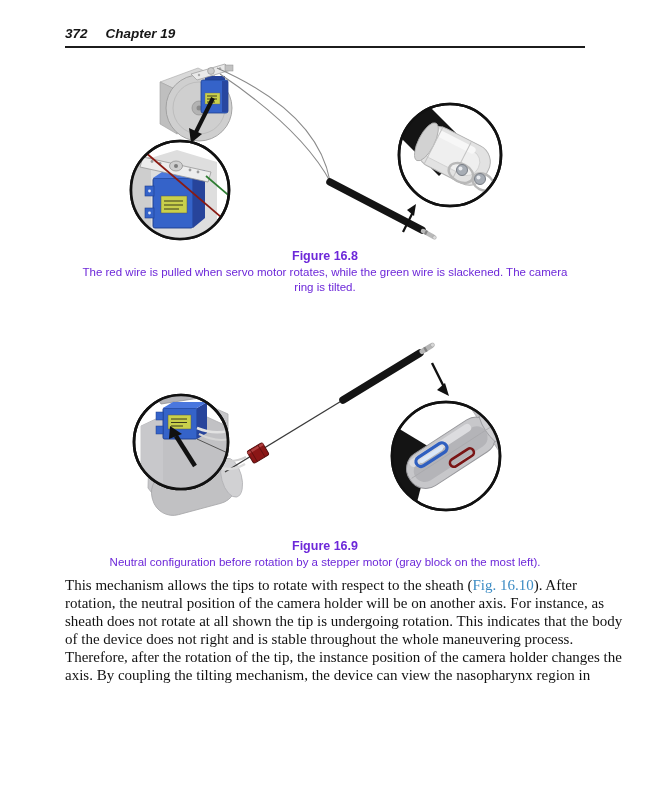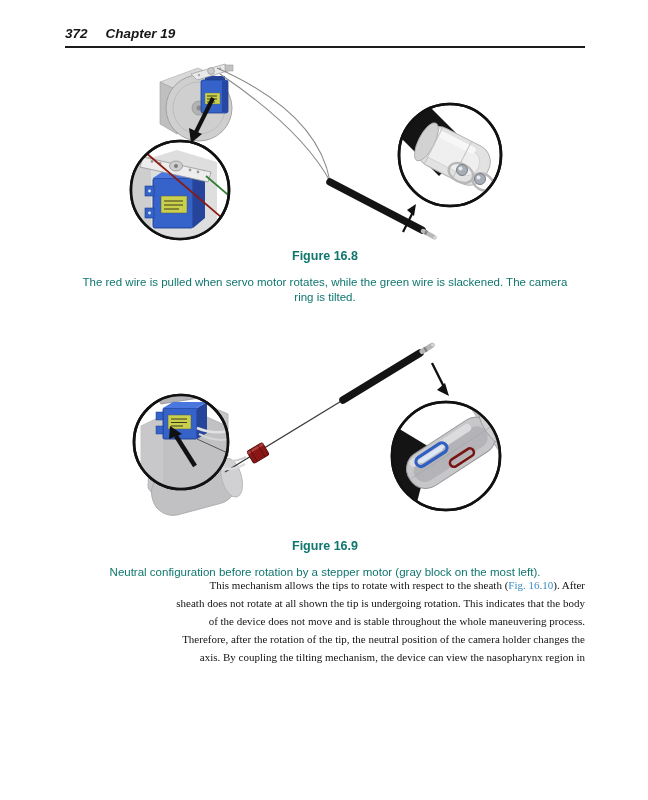--- a/index.html
+++ b/index.html
@@ -8,27 +8,27 @@
 
   
   .header{position:absolute;left:65px;top:26px;width:520px;
           border-bottom:2px solid #1c1c1c;padding-bottom:5px;
           display:flex;align-items:baseline;gap:18px;
           font-family:"Liberation Sans", sans-serif;
           font-style:italic;font-weight:bold;font-size:13.5px;color:#161616;}
 
   
   .figcap{position:absolute;left:65px;width:520px;text-align:center;
-          font-family:"Liberation Sans", sans-serif;color:#0f766e;}
+          font-family:"Liberation Sans", sans-serif;color:#6d28d9;}
   .figcap .cap-title{font-weight:bold;font-size:12.5px;line-height:15px;}
-  .figcap .cap-text{font-size:11.5px;line-height:14.5px;white-space:pre-line;margin-top:11px;}
+  .figcap .cap-text{font-size:11.5px;line-height:14.5px;white-space:pre-line;margin-top:1px;}
 
   
   .body-par{position:absolute;left:65px;top:576px;width:520px;
-            font-size:11px;line-height:18px;color:#121212;text-align:right;}
+            font-size:15px;line-height:18px;color:#121212;}
   .pline{white-space:nowrap;}
   .link{color:var(--link-blue,#3d8cc4);cursor:pointer;}
 
   
   .figsvg{position:absolute;left:65px;}
 
   
   .servo-fill{fill:var(--servo-blue,#3563c9);}
   .servo-dark{fill:var(--servo-blue-dark,#27449b);}
   .servo-top{fill:#4a77de;}
@@ -260,19 +260,20 @@
     </g>
   </svg>
 
   <div class="figcap" style="top:539px">
     <div class="cap-title">Figure 16.9</div>
     <div class="cap-text">Neutral configuration before rotation by a stepper motor (gray block on the most left).</div>
   </div>
 
   <div class="body-par">
       <div class="pline"><span>This mechanism allows the tips to rotate with respect to the sheath (</span><span class="link">Fig. 16.10</span><span>). After</span></div>
+      <div class="pline"><span>rotation, the neutral position of the camera holder will be on another axis. For instance, as</span></div>
       <div class="pline"><span>sheath does not rotate at all shown the tip is undergoing rotation. This indicates that the body</span></div>
-      <div class="pline"><span>of the device does not move and is stable throughout the whole maneuvering process.</span></div>
-      <div class="pline"><span>Therefore, after the rotation of the tip, the neutral position of the camera holder changes the</span></div>
+      <div class="pline"><span>of the device does not right and is stable throughout the whole maneuvering process.</span></div>
+      <div class="pline"><span>Therefore, after the rotation of the tip, the instance position of the camera holder changes the</span></div>
       <div class="pline"><span>axis. By coupling the tilting mechanism, the device can view the nasopharynx region in</span></div>
     </div>
 
 </div>
 
 </body></html>

